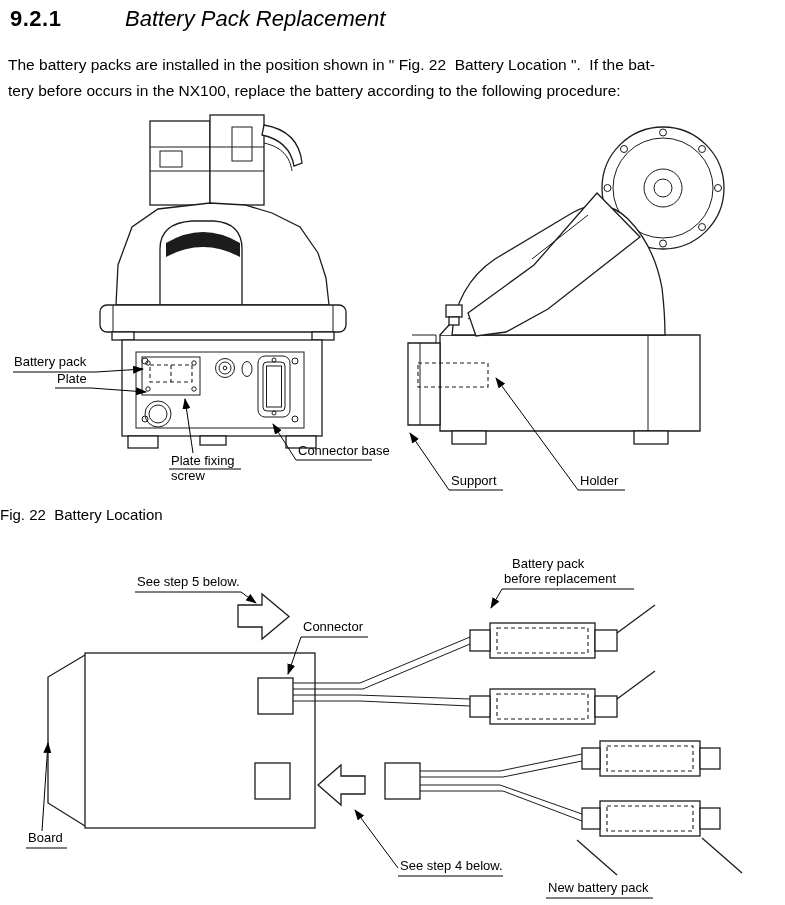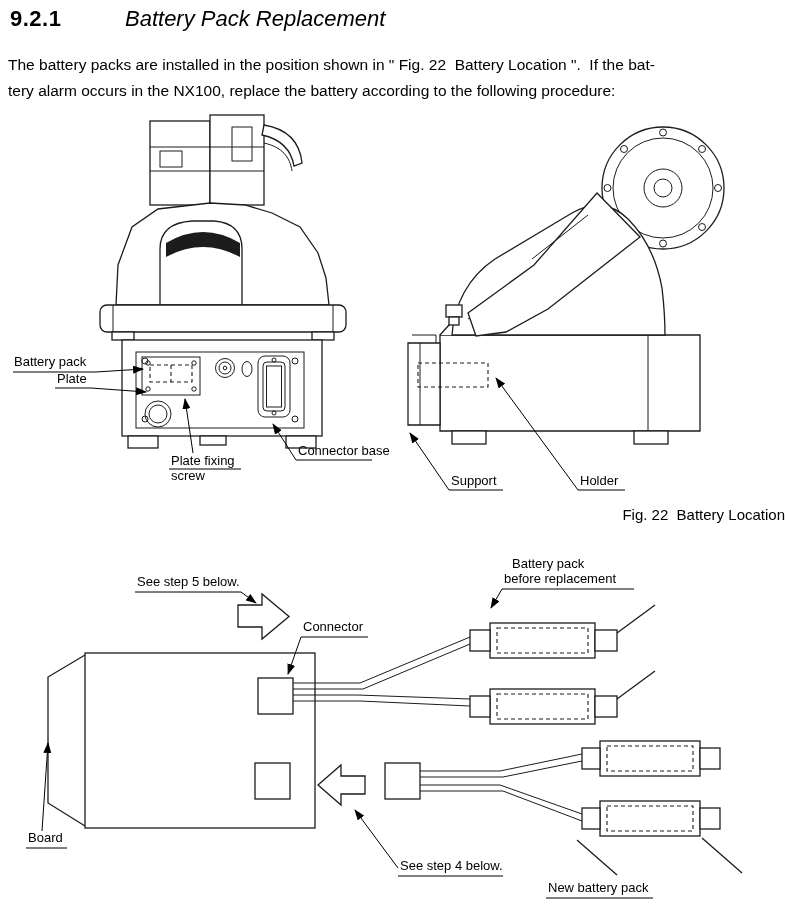--- a/index.html
+++ b/index.html
@@ -3,21 +3,21 @@
 <meta charset="utf-8">
 <style>
   html,body{margin:0;padding:0;background:#fff;}
   .page{position:relative;width:785px;height:905px;background:#fff;overflow:hidden;
         font-family:"Liberation Sans",sans-serif;color:#000;}
   .heading{position:absolute;top:6px;left:10px;display:flex;align-items:flex-start;}
   .sec-num{font-size:22px;font-weight:bold;width:115px;letter-spacing:.5px;}
   .sec-title{font-size:22px;font-weight:normal;font-style:italic;}
   .intro{position:absolute;top:52px;left:8px;width:772px;font-size:15.5px;line-height:26px;}
   .intro span{white-space:pre;display:block;}
-  .caption{position:absolute;top:506px;left:0;width:785px;text-align:right;font-size:15px;white-space:pre;}
+  .caption{position:absolute;top:506px;left:0;width:785px;text-align:left;font-size:15px;white-space:pre;}
   svg{position:absolute;left:0;}
   #fig22-svg{top:113px;}
   #replace-svg{top:553px;}
   svg text{font-family:"Liberation Sans",sans-serif;font-size:13px;fill:#000;}
   .ln{stroke:#1c1c1c;stroke-width:1.3;fill:none;}
   .lnw{stroke:#1c1c1c;stroke-width:1.3;fill:#fff;}
   .thin{stroke:#1c1c1c;stroke-width:1;fill:none;}
   .dash{stroke:#1c1c1c;stroke-width:1.1;fill:none;stroke-dasharray:4 3;}
   .leader{stroke:#000;stroke-width:1;fill:none;}
   .under{stroke:#000;stroke-width:1;}
@@ -27,21 +27,21 @@
 
 <div class="page">
 
   <div class="heading">
     <span class="sec-num">9.2.1</span>
     <span class="sec-title">Battery Pack Replacement</span>
   </div>
 
   <div class="intro">
     <span>The battery packs are installed in the position shown in " Fig. 22  Battery Location ".  If the bat-</span>
-    <span>tery alarm occurs in the NX100, replace the battery according to the following procedure:</span>
+    <span>tery before occurs in the NX100, replace the battery according to the following procedure:</span>
   </div>
 
   <svg id="fig22-svg" width="785" height="392" viewBox="0 0 785 392">
     <defs>
       <marker id="arr" markerWidth="11" markerHeight="8" refX="10" refY="4" orient="auto">
         <path d="M0,0 L11,4 L0,8 Z" fill="#000"></path>
       </marker>
     </defs>
 
     <g>

